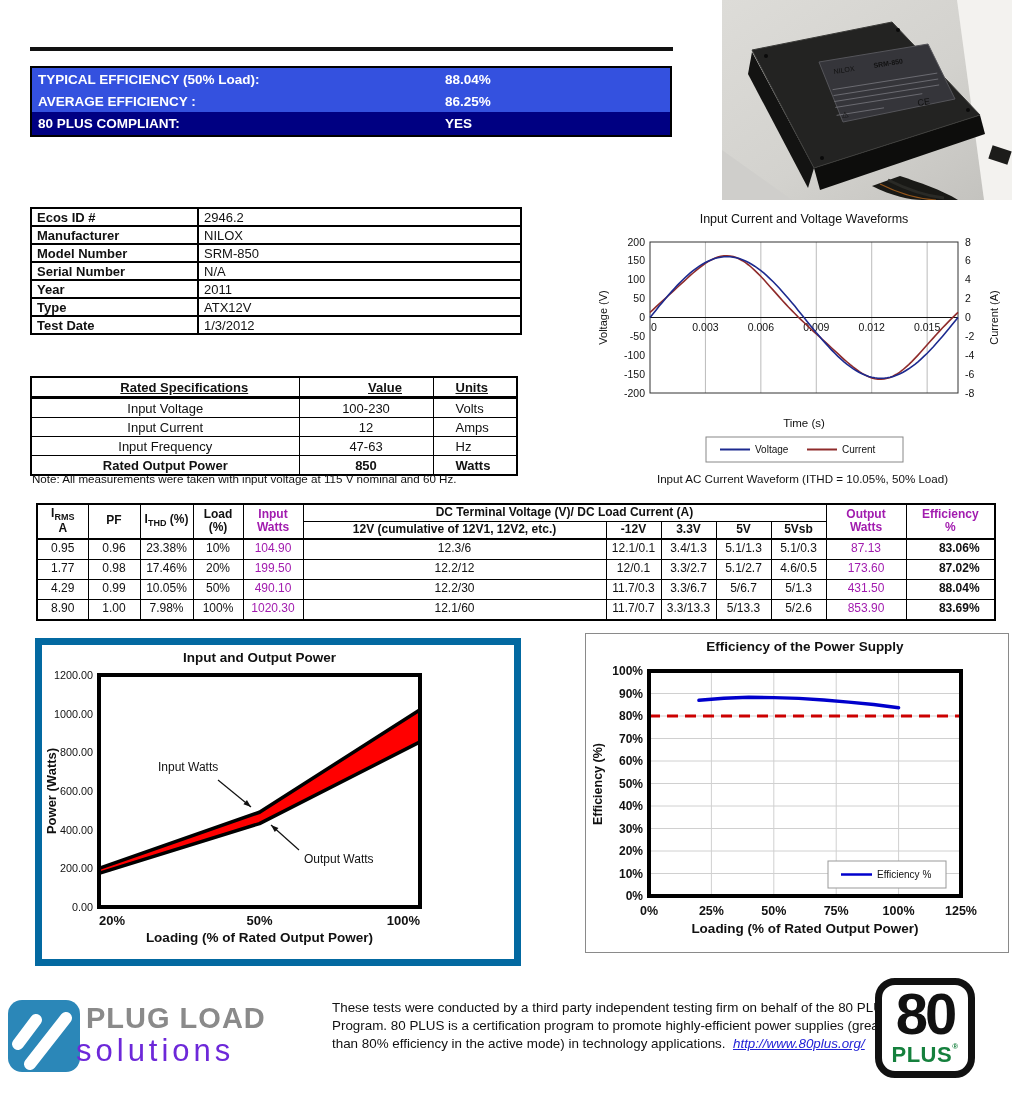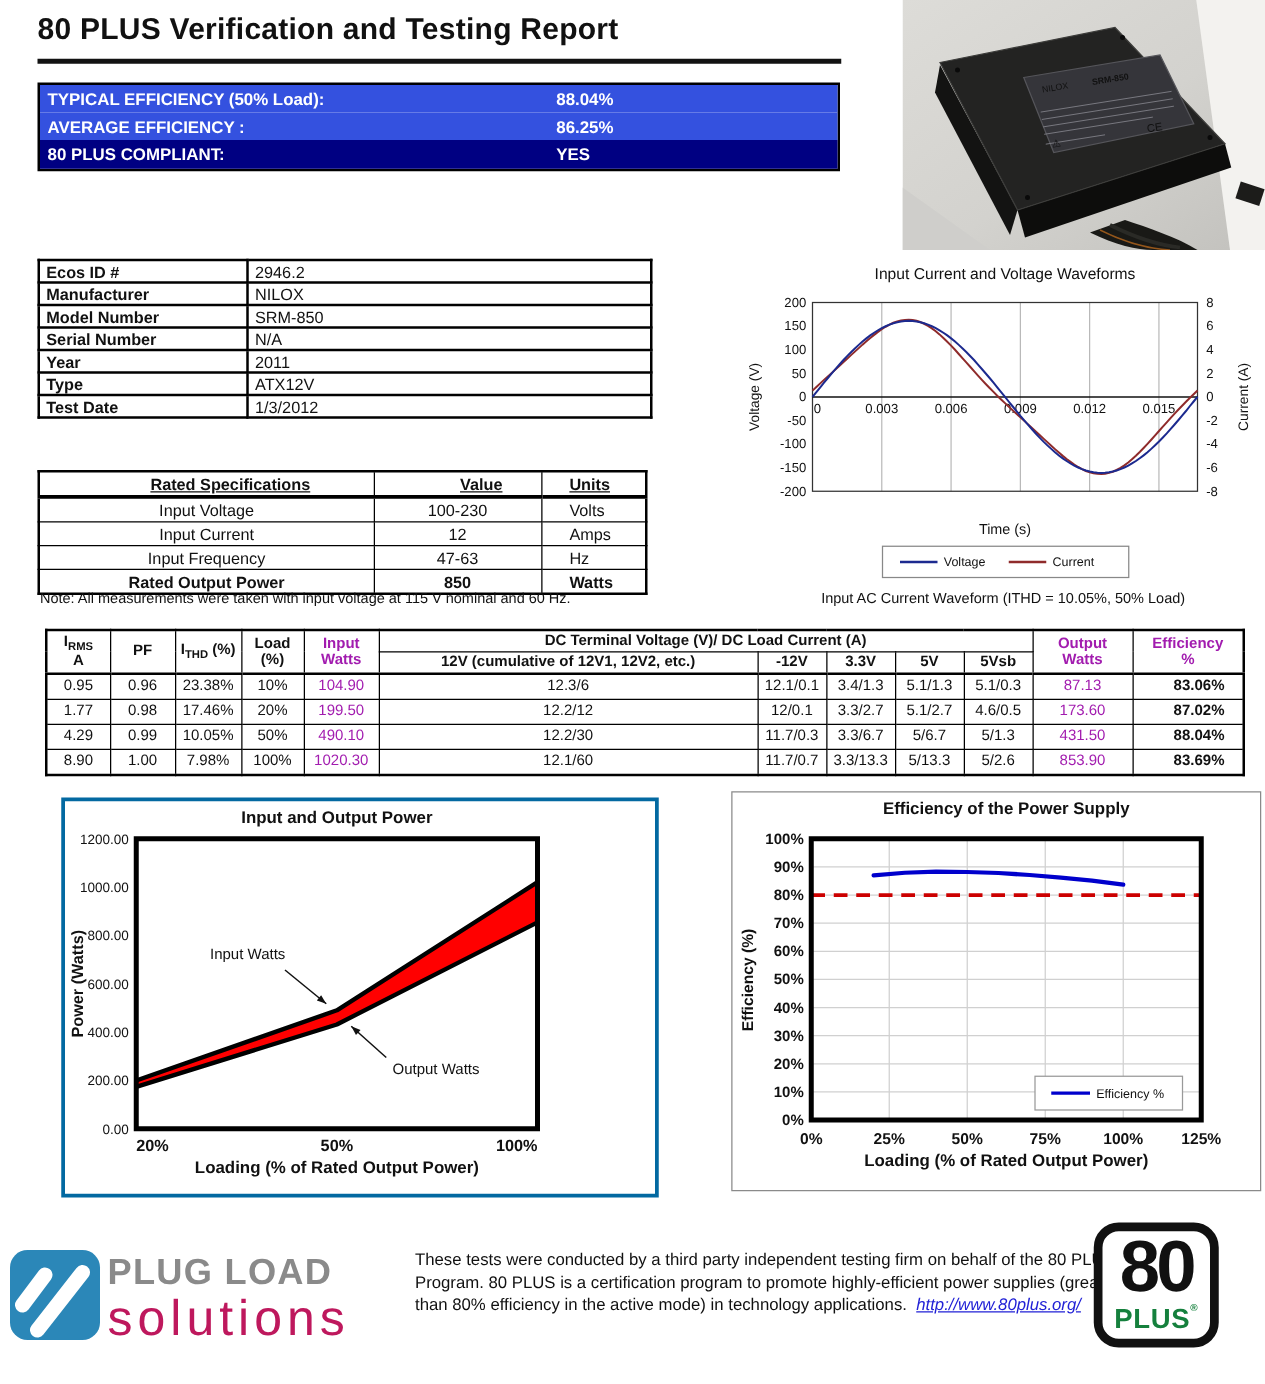--- a/index.html
+++ b/index.html
@@ -33,41 +33,40 @@
   .results thead th{border-bottom-width:2px;}
   .results thead tr.top th{border-bottom-width:1px;}
   .results thead tr.top th[rowspan]{border-bottom-width:2px;}
   .results td{height:17px;}
   .blue{color:#a21caf;}
   .results td.bold{font-weight:bold;padding-left:20px;}
   sub{font-size:9px;}
   
   .wave-chart{left:593px;top:205px;width:419px;height:264px;}
   .wave-caption{left:593px;top:472px;width:419px;text-align:center;font-size:11.6px;}
-  .power-chart{left:49px;top:638px;width:472px;height:314px;border:3px solid #0369a1;background:#fff;}
+  .power-chart{left:35px;top:638px;width:472px;height:314px;border:7px solid #0369a1;background:#fff;}
   .eff-chart{left:585px;top:633px;width:422px;height:318px;border:1px solid #8a8a8a;background:#fff;}
   svg text{font-family:"Liberation Sans",sans-serif;fill:#111;}
   
   .pl-logo{left:8px;top:996px;width:290px;height:100px;}
   .pl-word1{left:86px;top:1002px;font-size:29px;font-weight:bold;color:#8a8a8a;letter-spacing:1px;}
-  .pl-word2{left:86px;top:1033px;font-size:40px;color:#be185d;letter-spacing:4px;}
+  .pl-word2{left:76px;top:1033px;font-size:31px;color:#6d28d9;letter-spacing:4px;}
   .foot-text{left:303px;top:999px;width:572px;font-size:13.4px;line-height:1.33;margin-left:29px;}
   .foot-link{color:#2121d6;font-style:italic;}
   .badge{left:875px;top:978px;width:100px;height:100px;border:7px solid #111;border-radius:20px;
     background:#fff;display:flex;flex-direction:column;align-items:center;justify-content:center;box-sizing:border-box;}
   .badge .n{font-size:58px;font-weight:800;letter-spacing:-3px;line-height:0.9;color:#111;}
   .badge .p{font-size:22px;font-weight:800;letter-spacing:0.5px;color:#15803d;margin-top:1px;}
   .badge .r{font-size:8px;vertical-align:top;font-weight:bold;}
 </style>
 </head>
 <body>
 
 <div class="canvas">
 
-  <div class="abs page-title">80 PLUS Verification and Testing Report</div>
   <div class="abs title-rule"></div>
 
   <div class="abs summary">
     <div class="summary-row" style="background:#3451df">
       <span class="lbl">TYPICAL EFFICIENCY (50% Load):</span>
       <span class="val">88.04%</span>
     </div>
     <div class="summary-row" style="background:#3451df">
       <span class="lbl">AVERAGE EFFICIENCY :</span>
       <span class="val">86.25%</span>

